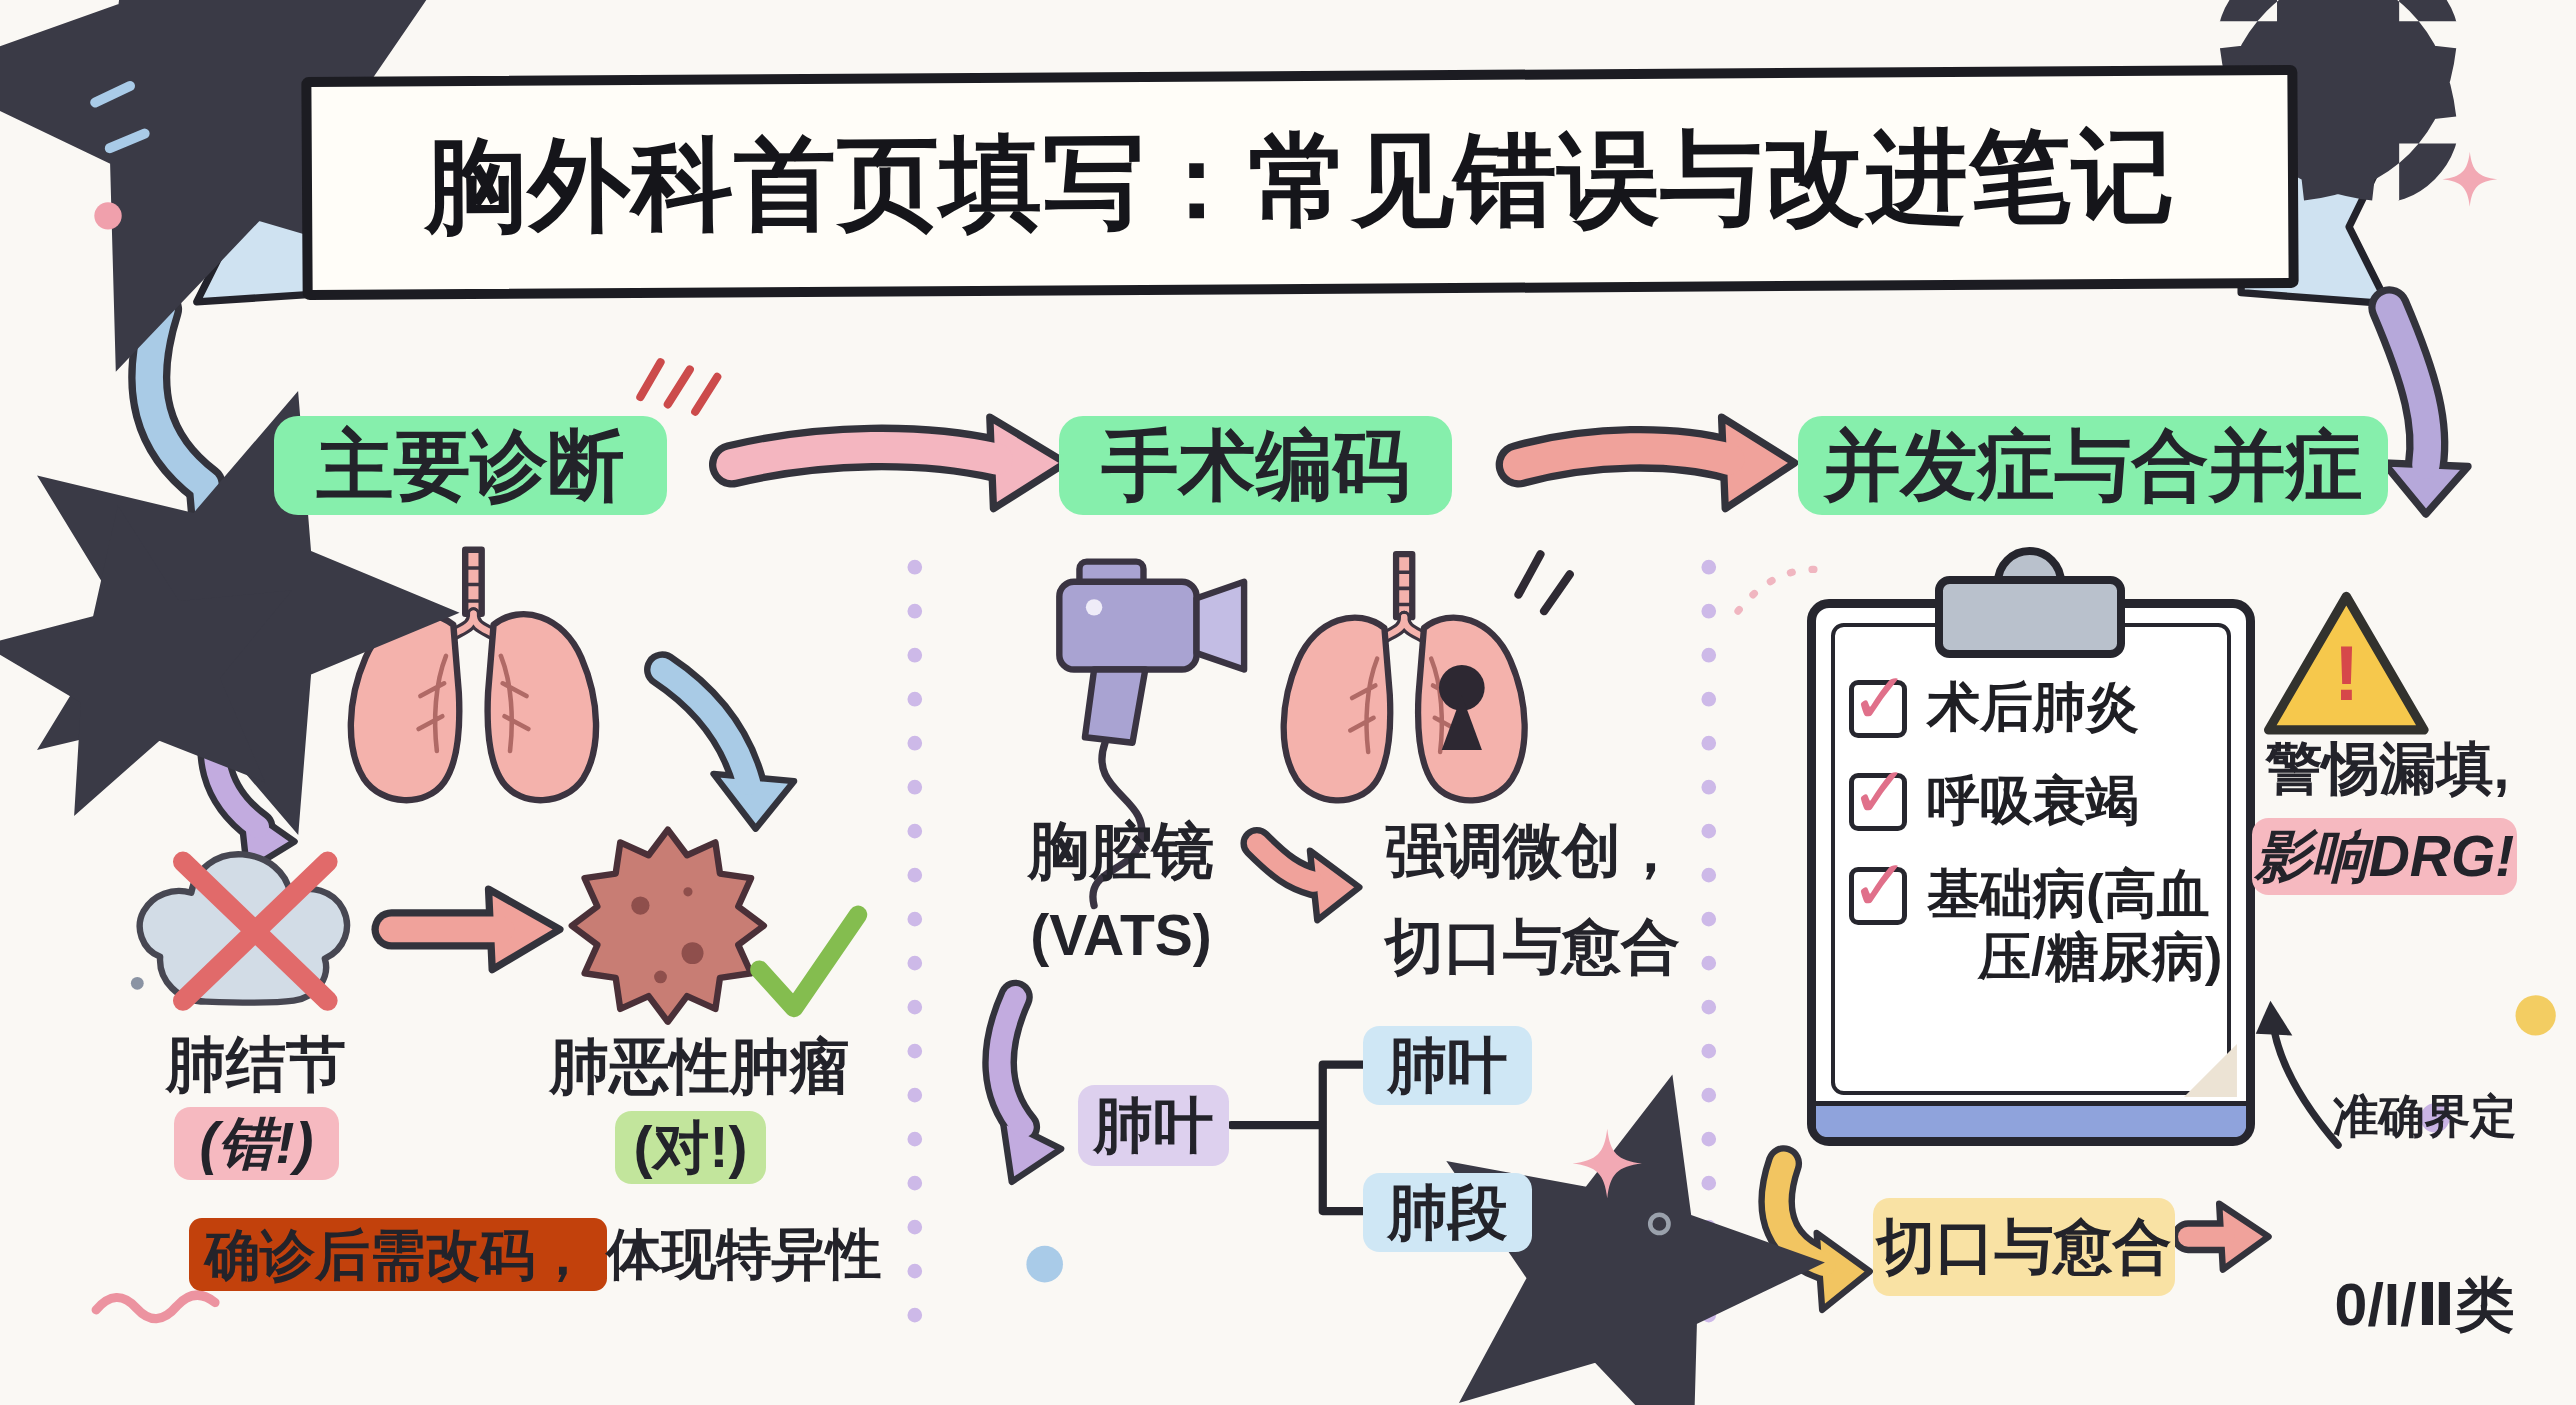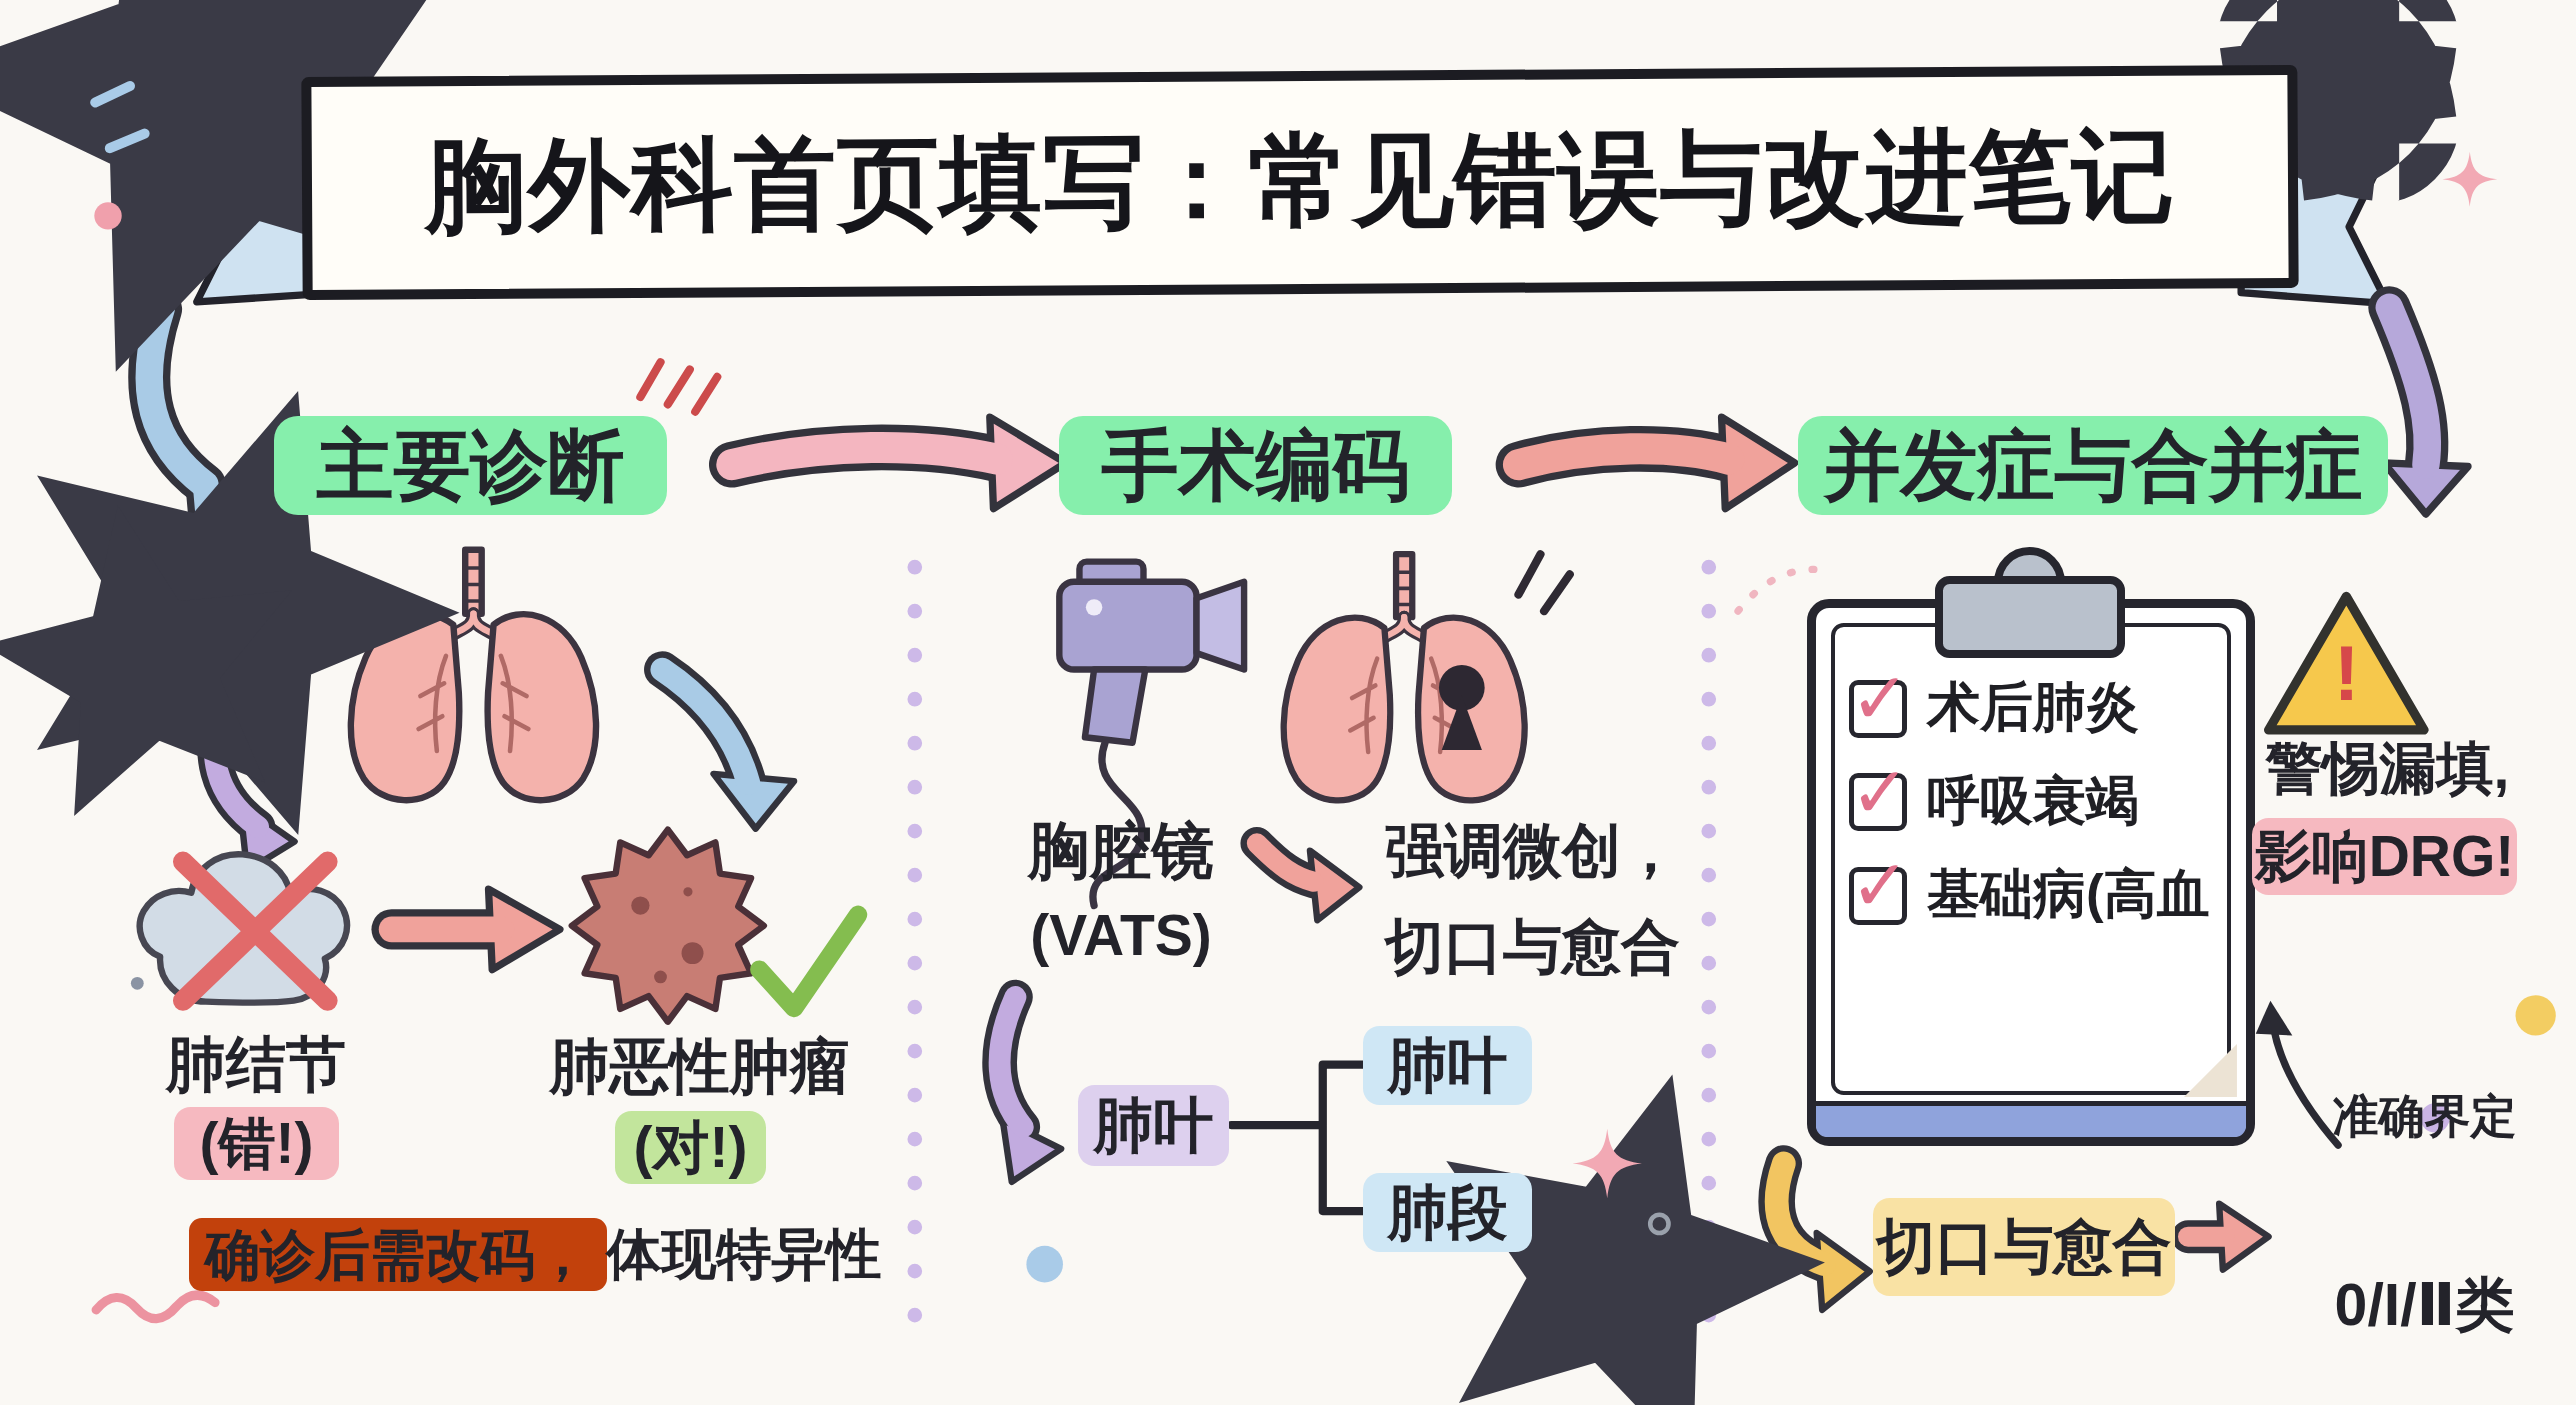--- a/index.html
+++ b/index.html
@@ -39,21 +39,21 @@
   .clip-bar{left:1935px;top:576px;width:174px;height:66px;border-radius:14.6px;
     background:#b9c1cc;border:8.2px solid #26262e;z-index:3;}
   .check-rows{position:absolute;left:33px;top:68px;right:18.3px;z-index:4;}
   .check-row{display:flex;align-items:flex-start;gap:20px;margin-bottom:31px;}
   .checkbox{flex:0 0 auto;width:48px;height:48px;border:5.5px solid #26262e;border-radius:9.1px;
     background:#fff;position:relative;margin-top:3.7px;}
   .checkmark{position:absolute;left:-3.7px;top:-27.4px;font-size:71px;font-weight:900;color:#e0708a;}
   .check-label{font-size:53px;font-weight:800;line-height:1.18;text-align:left;}
   .check-label .l2{padding-left:51px;}
   
-  .hl-pink{background:#f6b9c0;}
+  .hl-pink{background:#f6b9c0;font-style:italic;}
   .hl-green{background:#c2e59c;}
   .hl-lav{background:#ddd0ee;}
   .hl-blue{background:#cfe7f5;}
   .hl-yellow{background:#f9e2a4;}
   .note-hl{background:#c2410c;border-radius:12.8px;padding:5.5px 16.5px;}
   .warn-mark{z-index:4;font-weight:900;color:#d6484a;text-align:center;}
 </style>
 </head>
 <body>
 
@@ -266,20 +266,21 @@
             <span class="checkmark">✓</span>
           </span>
         <span class="check-label">呼吸衰竭</span>
       </div>
       <div class="check-row">
         <span class="checkbox">
             <span class="checkmark">✓</span>
           </span>
         <span class="check-label">
           <div>基础病(高血</div>
+          <div class="l2">压/糖尿病)</div>
         </span>
       </div>
     </div>
   </div>
   <div class="abs clip-knob"></div>
   <div class="abs clip-bar"></div>
 
   <div class="abs warn-mark" style="left:2321px;top:629px;width:51px;font-size:77px;">!</div>
   <div class="abs txt" style="left:2241px;top:737px;width:293px;font-size:57px;">警惕漏填,</div>
   <div class="abs pill hl-pink" style="left:2252px;top:818px;width:265px;height:77px;font-size:57px;">影响DRG!</div>

